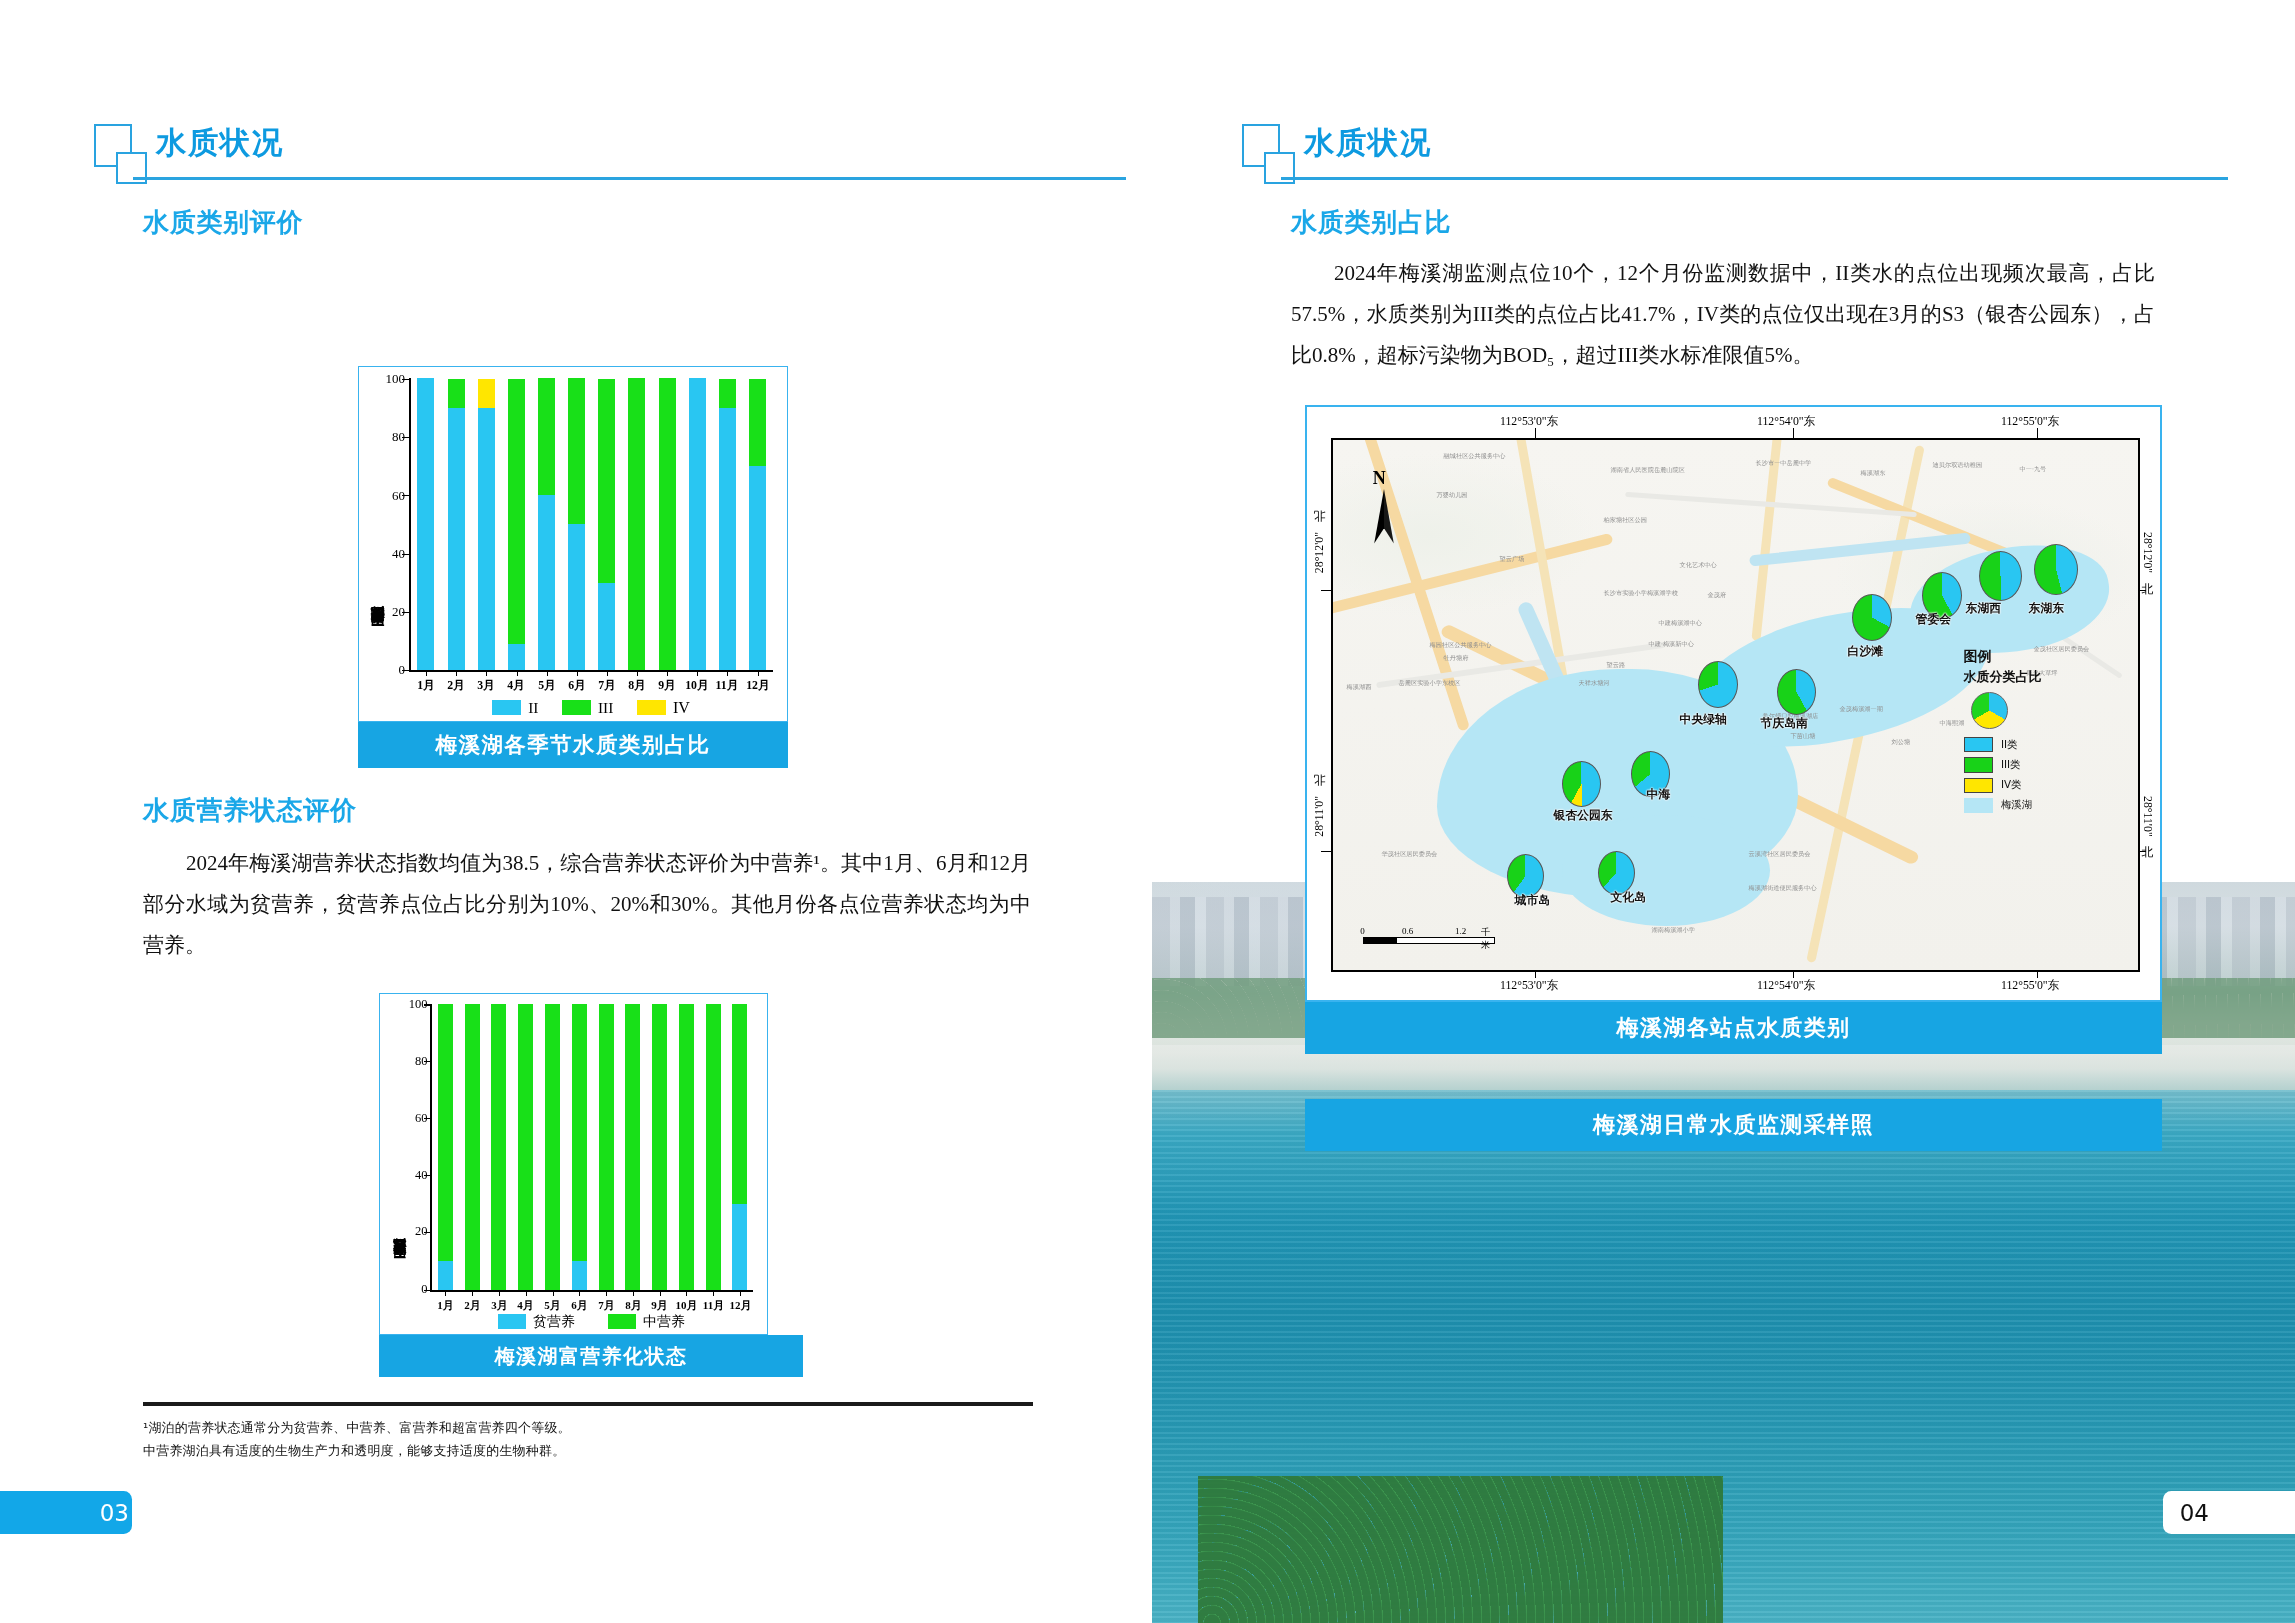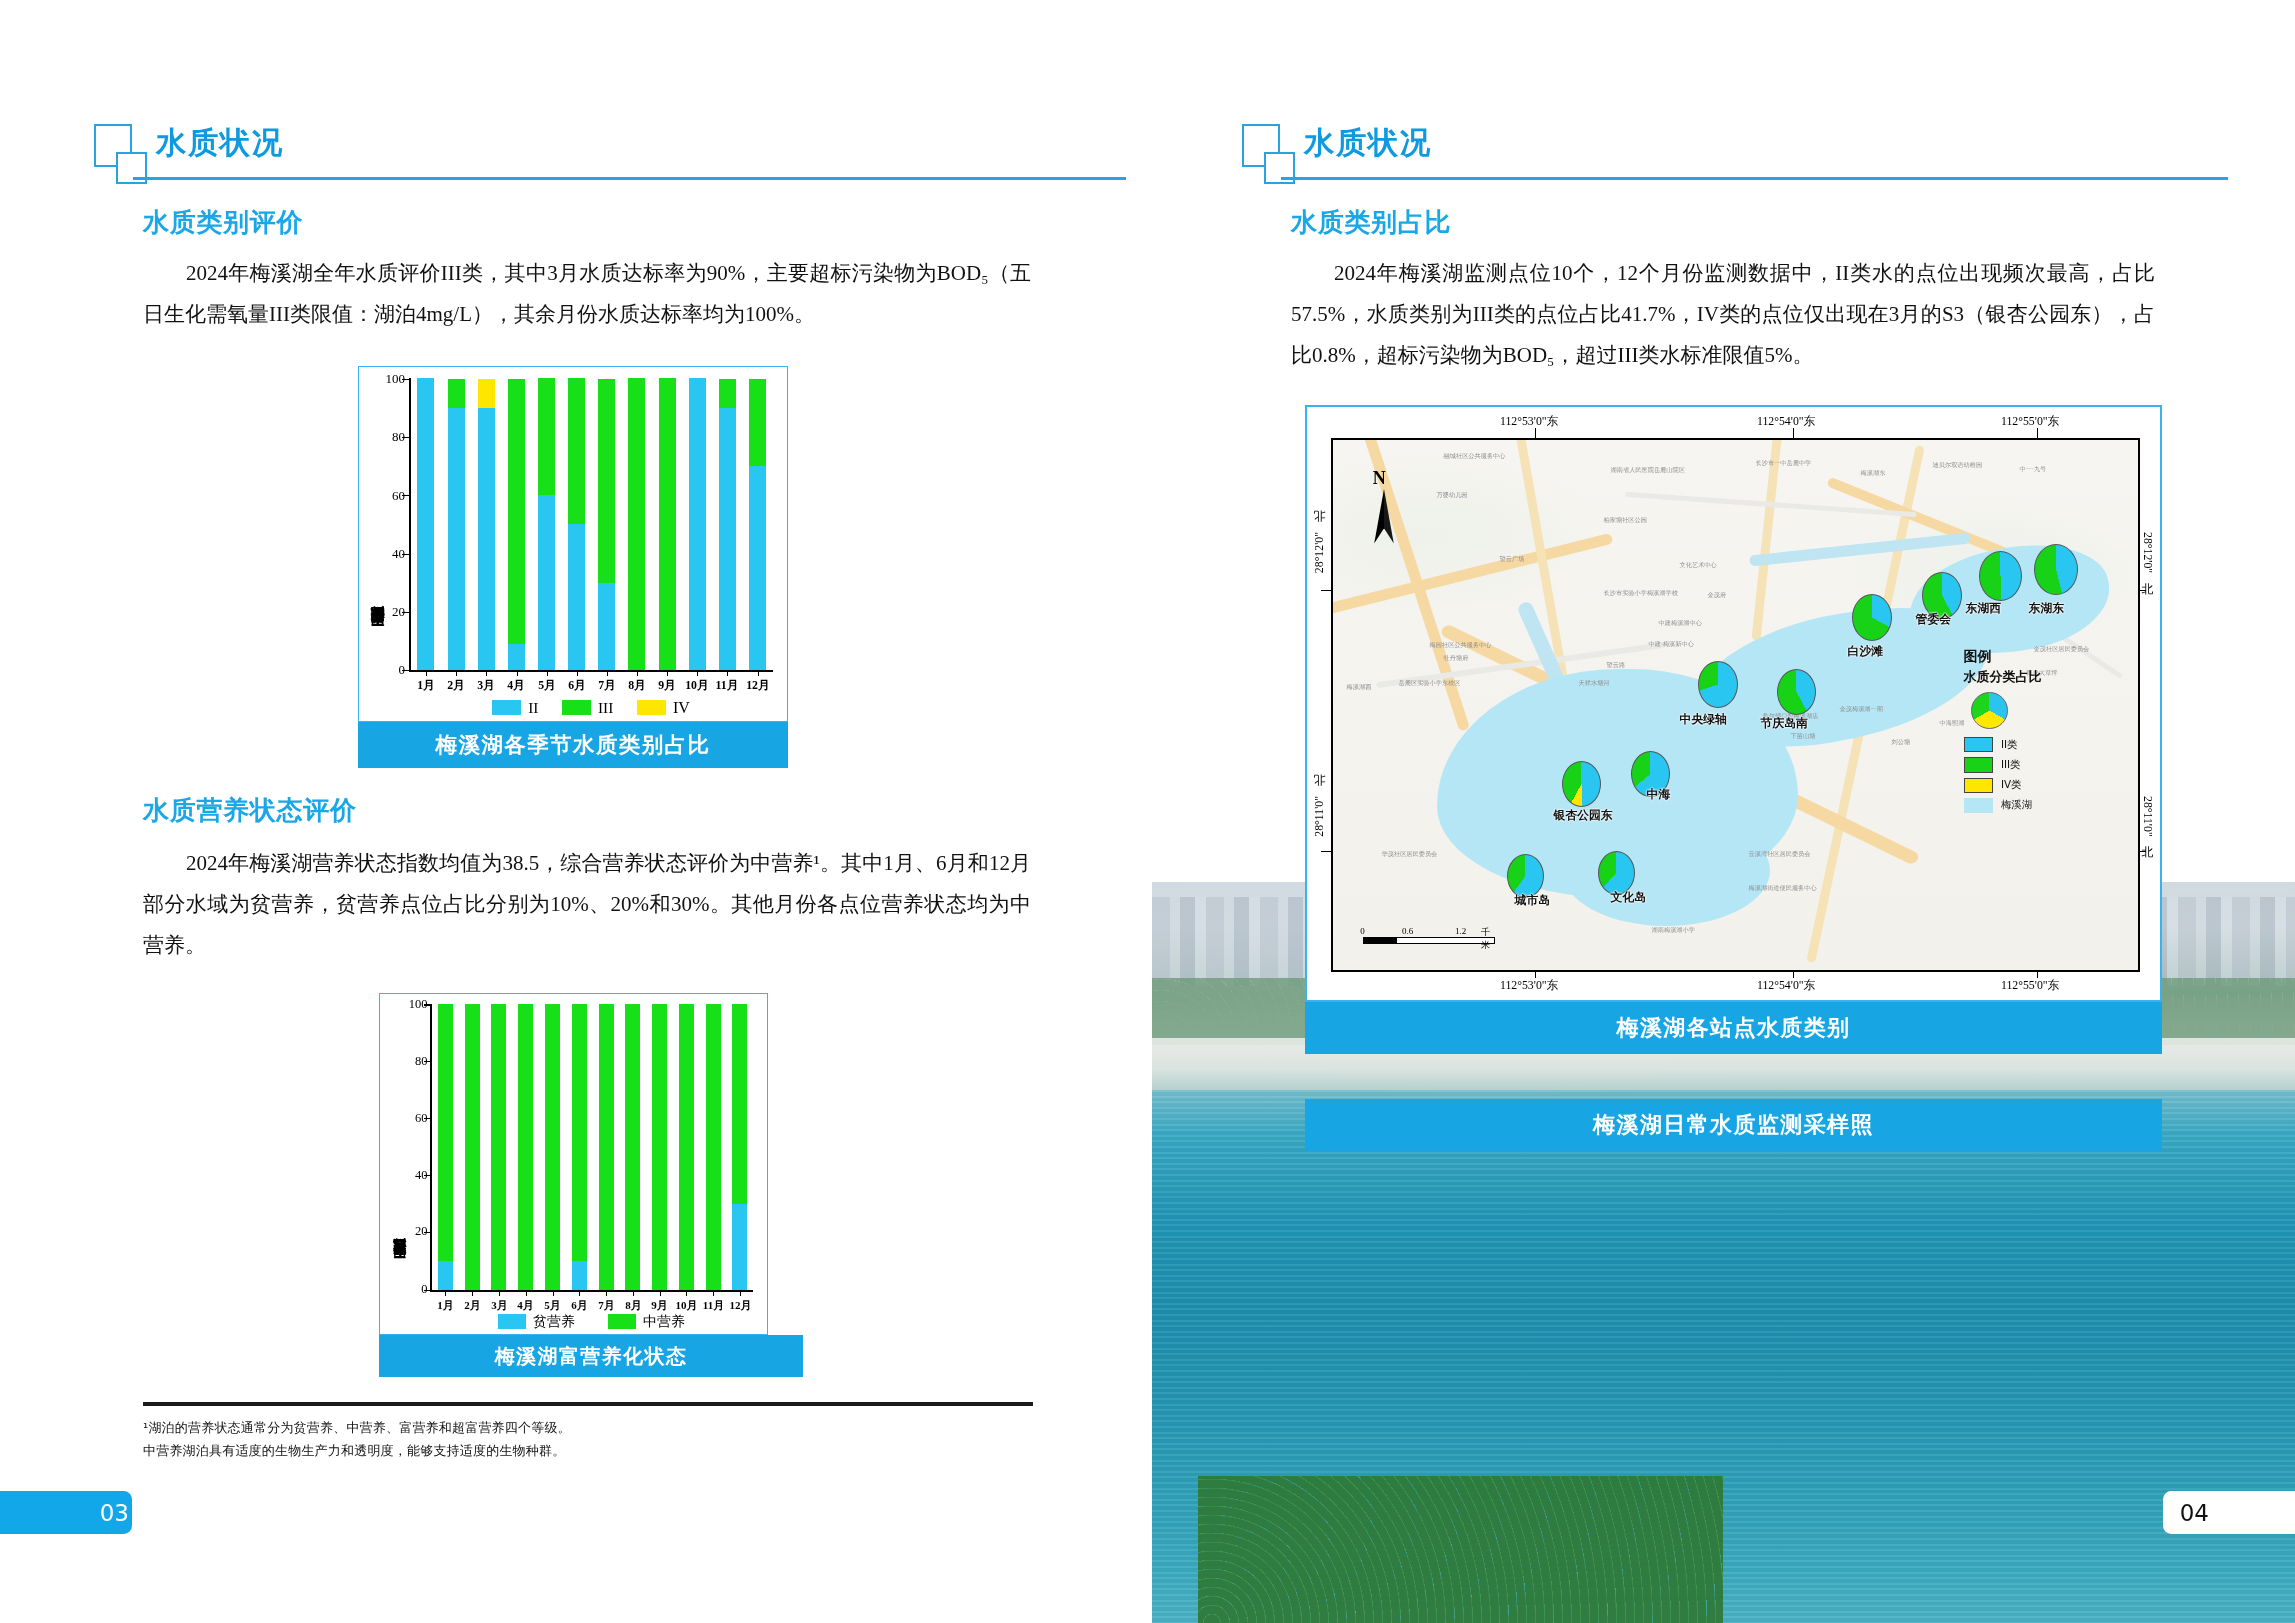--- a/index.html
+++ b/index.html
@@ -287,23 +287,20 @@
 
   <div class="sec-head" style="left:94px; top:124px;">
     <div class="sq-big"></div>
     <div class="sq-small"></div>
     <div class="htitle">水质状况</div>
     <div class="hrule"></div>
   </div>
 
   <div class="sub-title" style="left:143px; top:205px;">水质类别评价</div>
 
-  <div class="body-text" style="left:143px; top:253px; width:888px;">
-    <span>2024年梅溪湖全年水质评价III类，其中3月水质达标率为90%，主要超标污染物为BOD₅（五日生化需氧量III类限值：湖泊4mg/L），其余月份水质达标率均为100%。</span>
-  </div>
 
   <div class="fig" style="left:358px; top:366px; width:430px;">
     <div class="panel" style="width:430px; height:356px;">
 
       <div class="plot" style="left:0; top:0; width:430px; height:356px;">
 
         <div class="axis-y" style="left:50px; top:11px; width:2.1px; height:292px;"></div>
         <div class="axis-x" style="left:50px; top:303px; width:364px; height:2.1px;"></div>
 
         <div class="ylab" style="left:9.7px; top:42px; height:229px; font-size:14px;">不同水质类别点位数占比</div>

